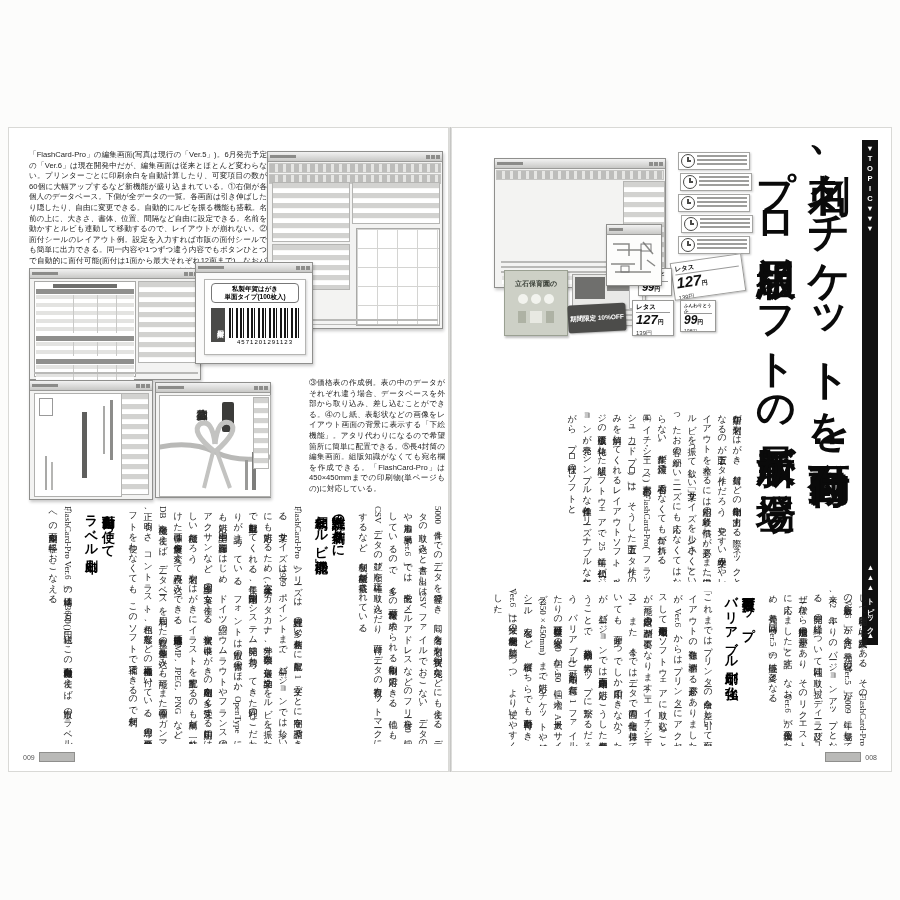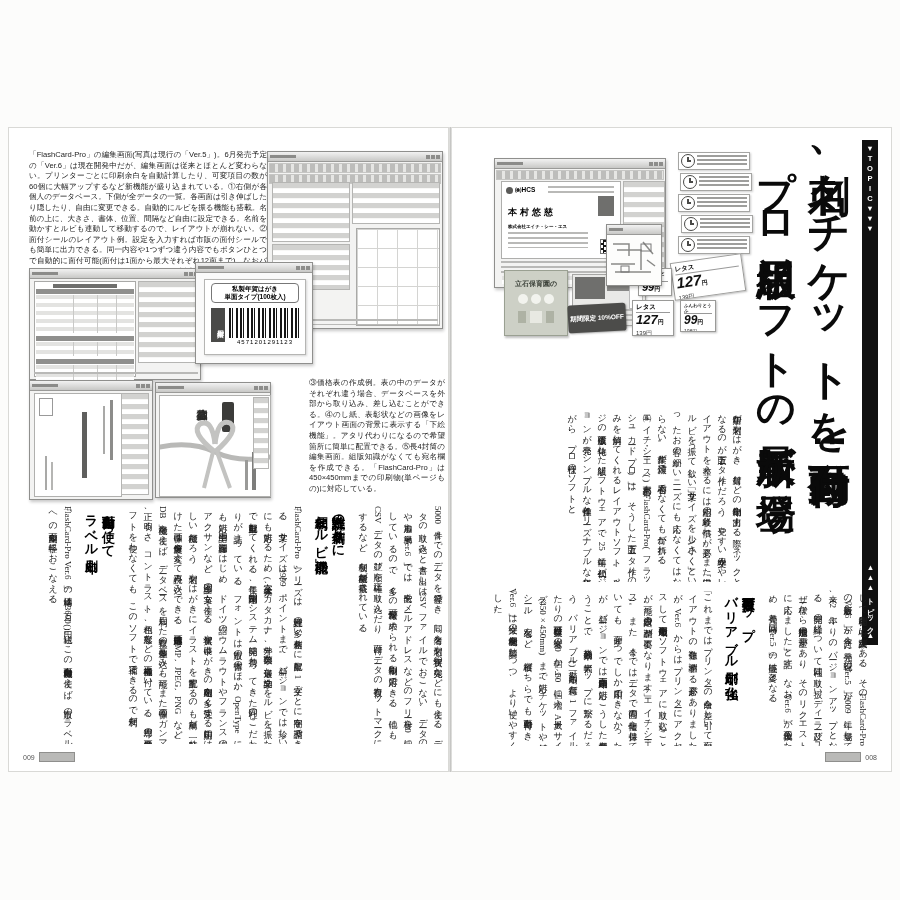--- a/index.html
+++ b/index.html
@@ -216,32 +216,20 @@
         <div class="tb">
             <i></i>
             <span class="dots">
               <b></b>
               <b></b>
               <b></b>
             </span>
           </div>
         <div class="tbar"></div>
 
-        <div style="position:absolute;left:6px;top:22px;width:118px;height:76px;background:#fff;border:1px solid #aeaeac;">
-          <div style="position:absolute;left:4px;top:4px;display:flex;align-items:center;gap:2px;">
-            <span style="width:7px;height:7px;border-radius:50%;background:#5a5a58;display:block;"></span>
-            <b style="font-size:6.5px;">㈱HCS</b>
-          </div>
-          <div class="bars" style="position:absolute;left:46px;top:4px;width:66px;height:8px;"></div>
-          <div style="position:absolute;left:6px;top:24px;font-size:9px;font-weight:bold;letter-spacing:3px;font-family:'Liberation Serif',serif;">本村悠慈</div>
-          <div class="photo" style="position:absolute;right:6px;top:14px;width:16px;height:20px;"></div>
-          <div style="position:absolute;left:6px;top:42px;font-size:4.5px;font-weight:bold;">株式会社エイチ・シー・エス</div>
-          <div class="bars" style="position:absolute;left:6px;top:50px;width:80px;height:16px;"></div>
-          <div class="qr" style="position:absolute;right:5px;bottom:4px;width:13px;height:13px;"></div>
-        </div>
 
         <div class="panelrows" style="position:absolute;left:128px;top:22px;width:40px;height:92px;"></div>
 
         <div class="bars" style="position:absolute;left:6px;top:102px;width:118px;height:12px;"></div>
         <div class="tblrows" style="position:absolute;left:6px;top:116px;width:162px;height:8px;"></div>
       </div>
 
       <div class="win" style="left:118px;top:72px;width:56px;height:62px;z-index:4;background:#fdfdfc;">
         <div class="tb">
             <i style="width:14px;"></i>

